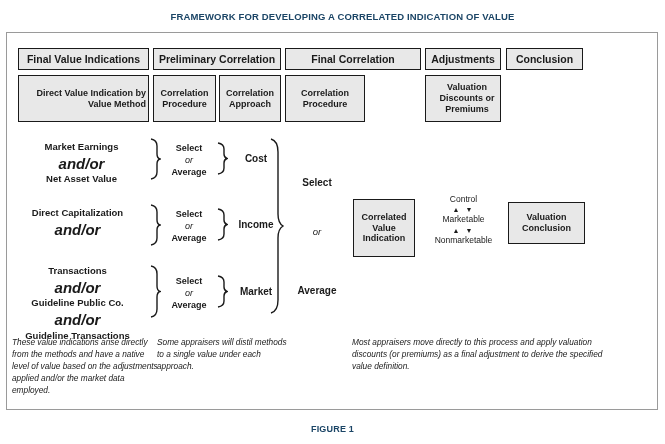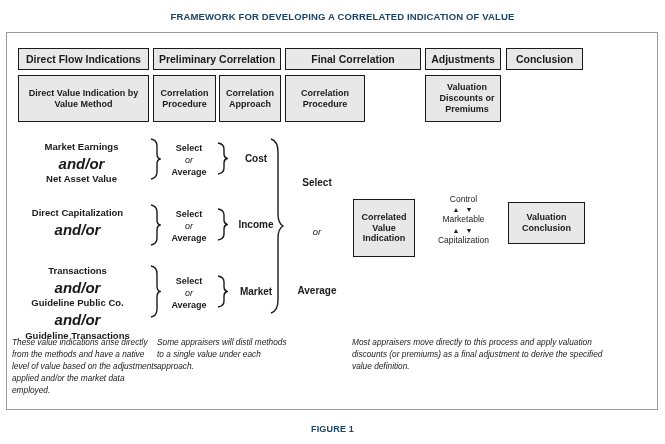--- a/index.html
+++ b/index.html
@@ -102,36 +102,36 @@
 </head>
 <body>
 
 <div id="stage">
 
   <div class="abs" id="figure-title">FRAMEWORK FOR DEVELOPING A CORRELATED INDICATION OF VALUE</div>
 
   <div class="abs" id="frame"></div>
 
   <div class="abs gbox hdr-box" style="left:18px;top:48px;width:131px;height:22px;">
-    <span>Direct Flow Indications</span>
+    <span>Final Value Indications</span>
   </div>
   <div class="abs gbox hdr-box" style="left:153px;top:48px;width:128px;height:22px;">
     <span>Preliminary Correlation</span>
   </div>
   <div class="abs gbox hdr-box" style="left:285px;top:48px;width:136px;height:22px;">
     <span>Final Correlation</span>
   </div>
   <div class="abs gbox hdr-box" style="left:425px;top:48px;width:76px;height:22px;">
     <span>Adjustments</span>
   </div>
   <div class="abs gbox hdr-box" style="left:506px;top:48px;width:77px;height:22px;">
     <span>Conclusion</span>
   </div>
 
-  <div class="abs gbox sub-box" style="left:18px;top:75px;width:131px;height:47px;">
+  <div class="abs gbox sub-box" style="left:18px;top:75px;width:131px;height:47px;text-align:right;">
     <span>Direct Value Indication by Value Method</span>
   </div>
   <div class="abs gbox sub-box" style="left:153px;top:75px;width:63px;height:47px;">
     <span>Correlation Procedure</span>
   </div>
   <div class="abs gbox sub-box" style="left:219px;top:75px;width:62px;height:47px;">
     <span>Correlation Approach</span>
   </div>
   <div class="abs gbox sub-box" style="left:285px;top:75px;width:80px;height:47px;">
     <span>Correlation Procedure</span>
@@ -243,21 +243,21 @@
 
   <div class="abs gbox node-box" style="left:353px;top:199px;width:62px;height:58px;">
     <span>Correlated Value Indication</span>
   </div>
 
   <div class="abs txt" style="left:425px;top:194px;width:77px;">
     <div class="lol-txt">Control</div>
     <div class="lol-txt lol-arrow">▲ ▼</div>
     <div class="lol-txt">Marketable</div>
     <div class="lol-txt lol-arrow">▲ ▼</div>
-    <div class="lol-txt">Capitalization</div>
+    <div class="lol-txt">Nonmarketable</div>
   </div>
 
   <div class="abs gbox node-box" style="left:508px;top:202px;width:77px;height:42px;">
     <span>Valuation Conclusion</span>
   </div>
 
   <div class="abs note-txt" style="left:12px;top:336px;width:148px;">
     <span>These value indications arise directly from the methods and have a native level of value based on the adjustments applied and/or the market data employed.</span>
   </div>
   <div class="abs note-txt" style="left:157px;top:336px;width:130px;">

